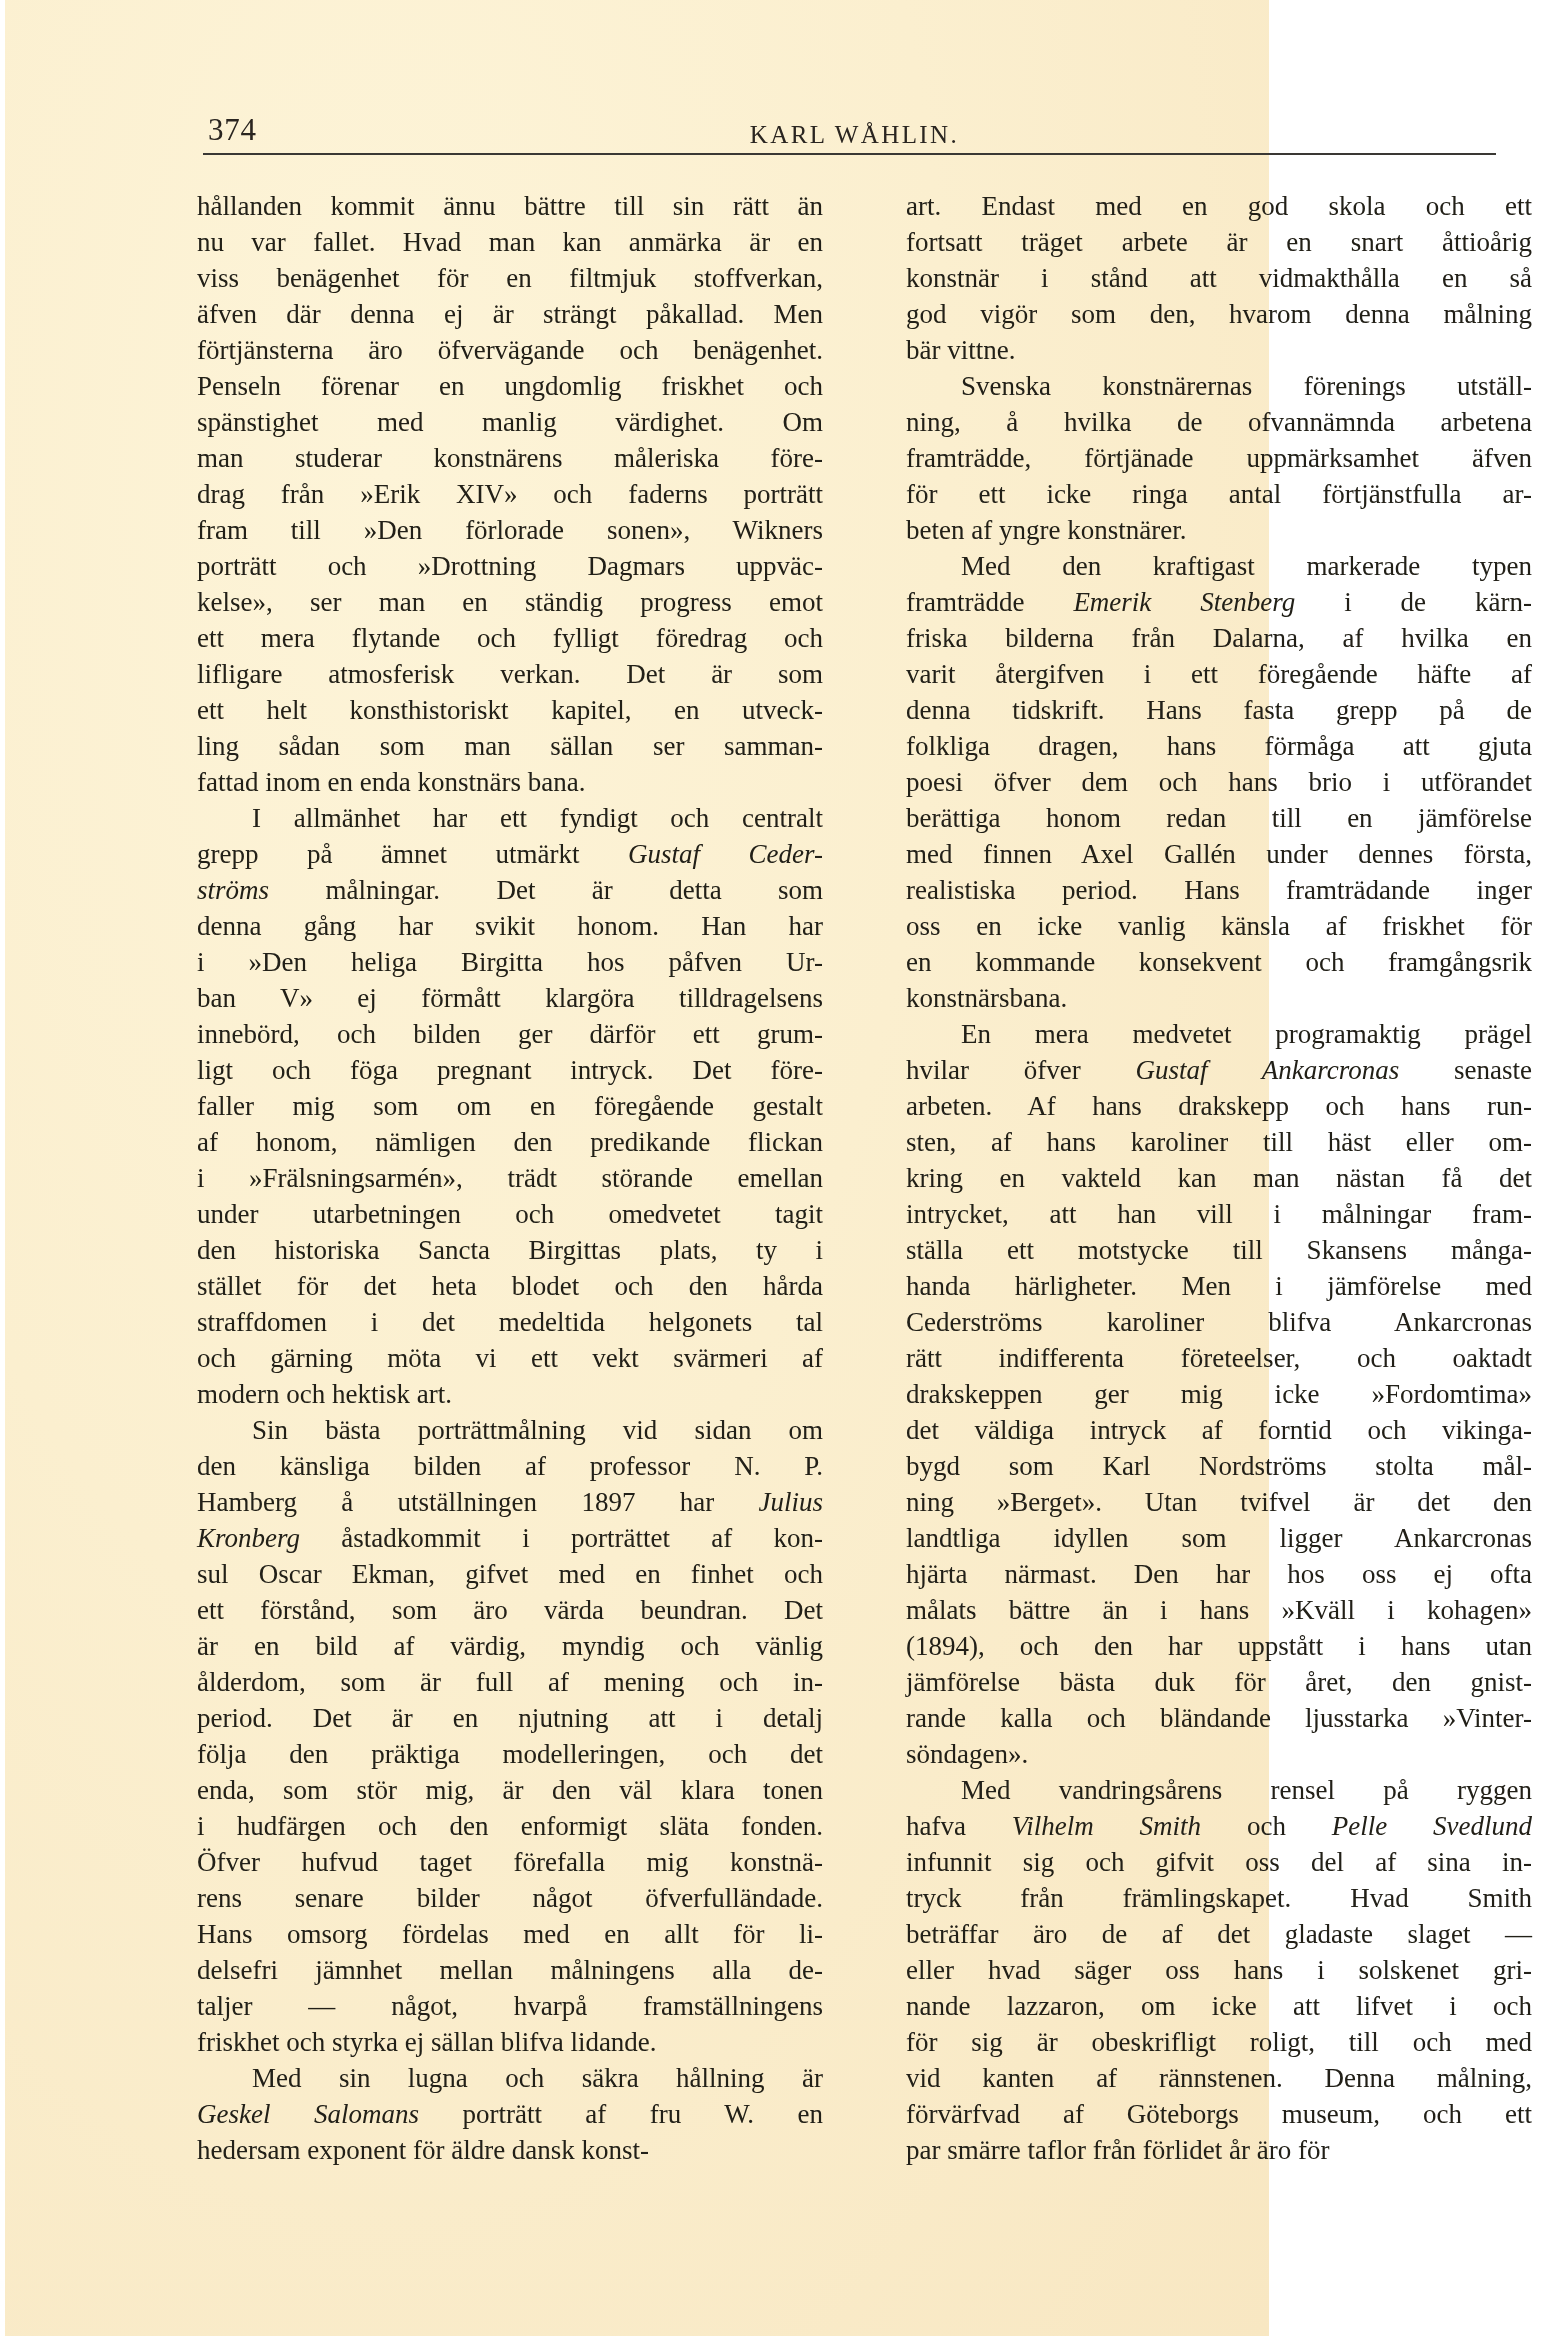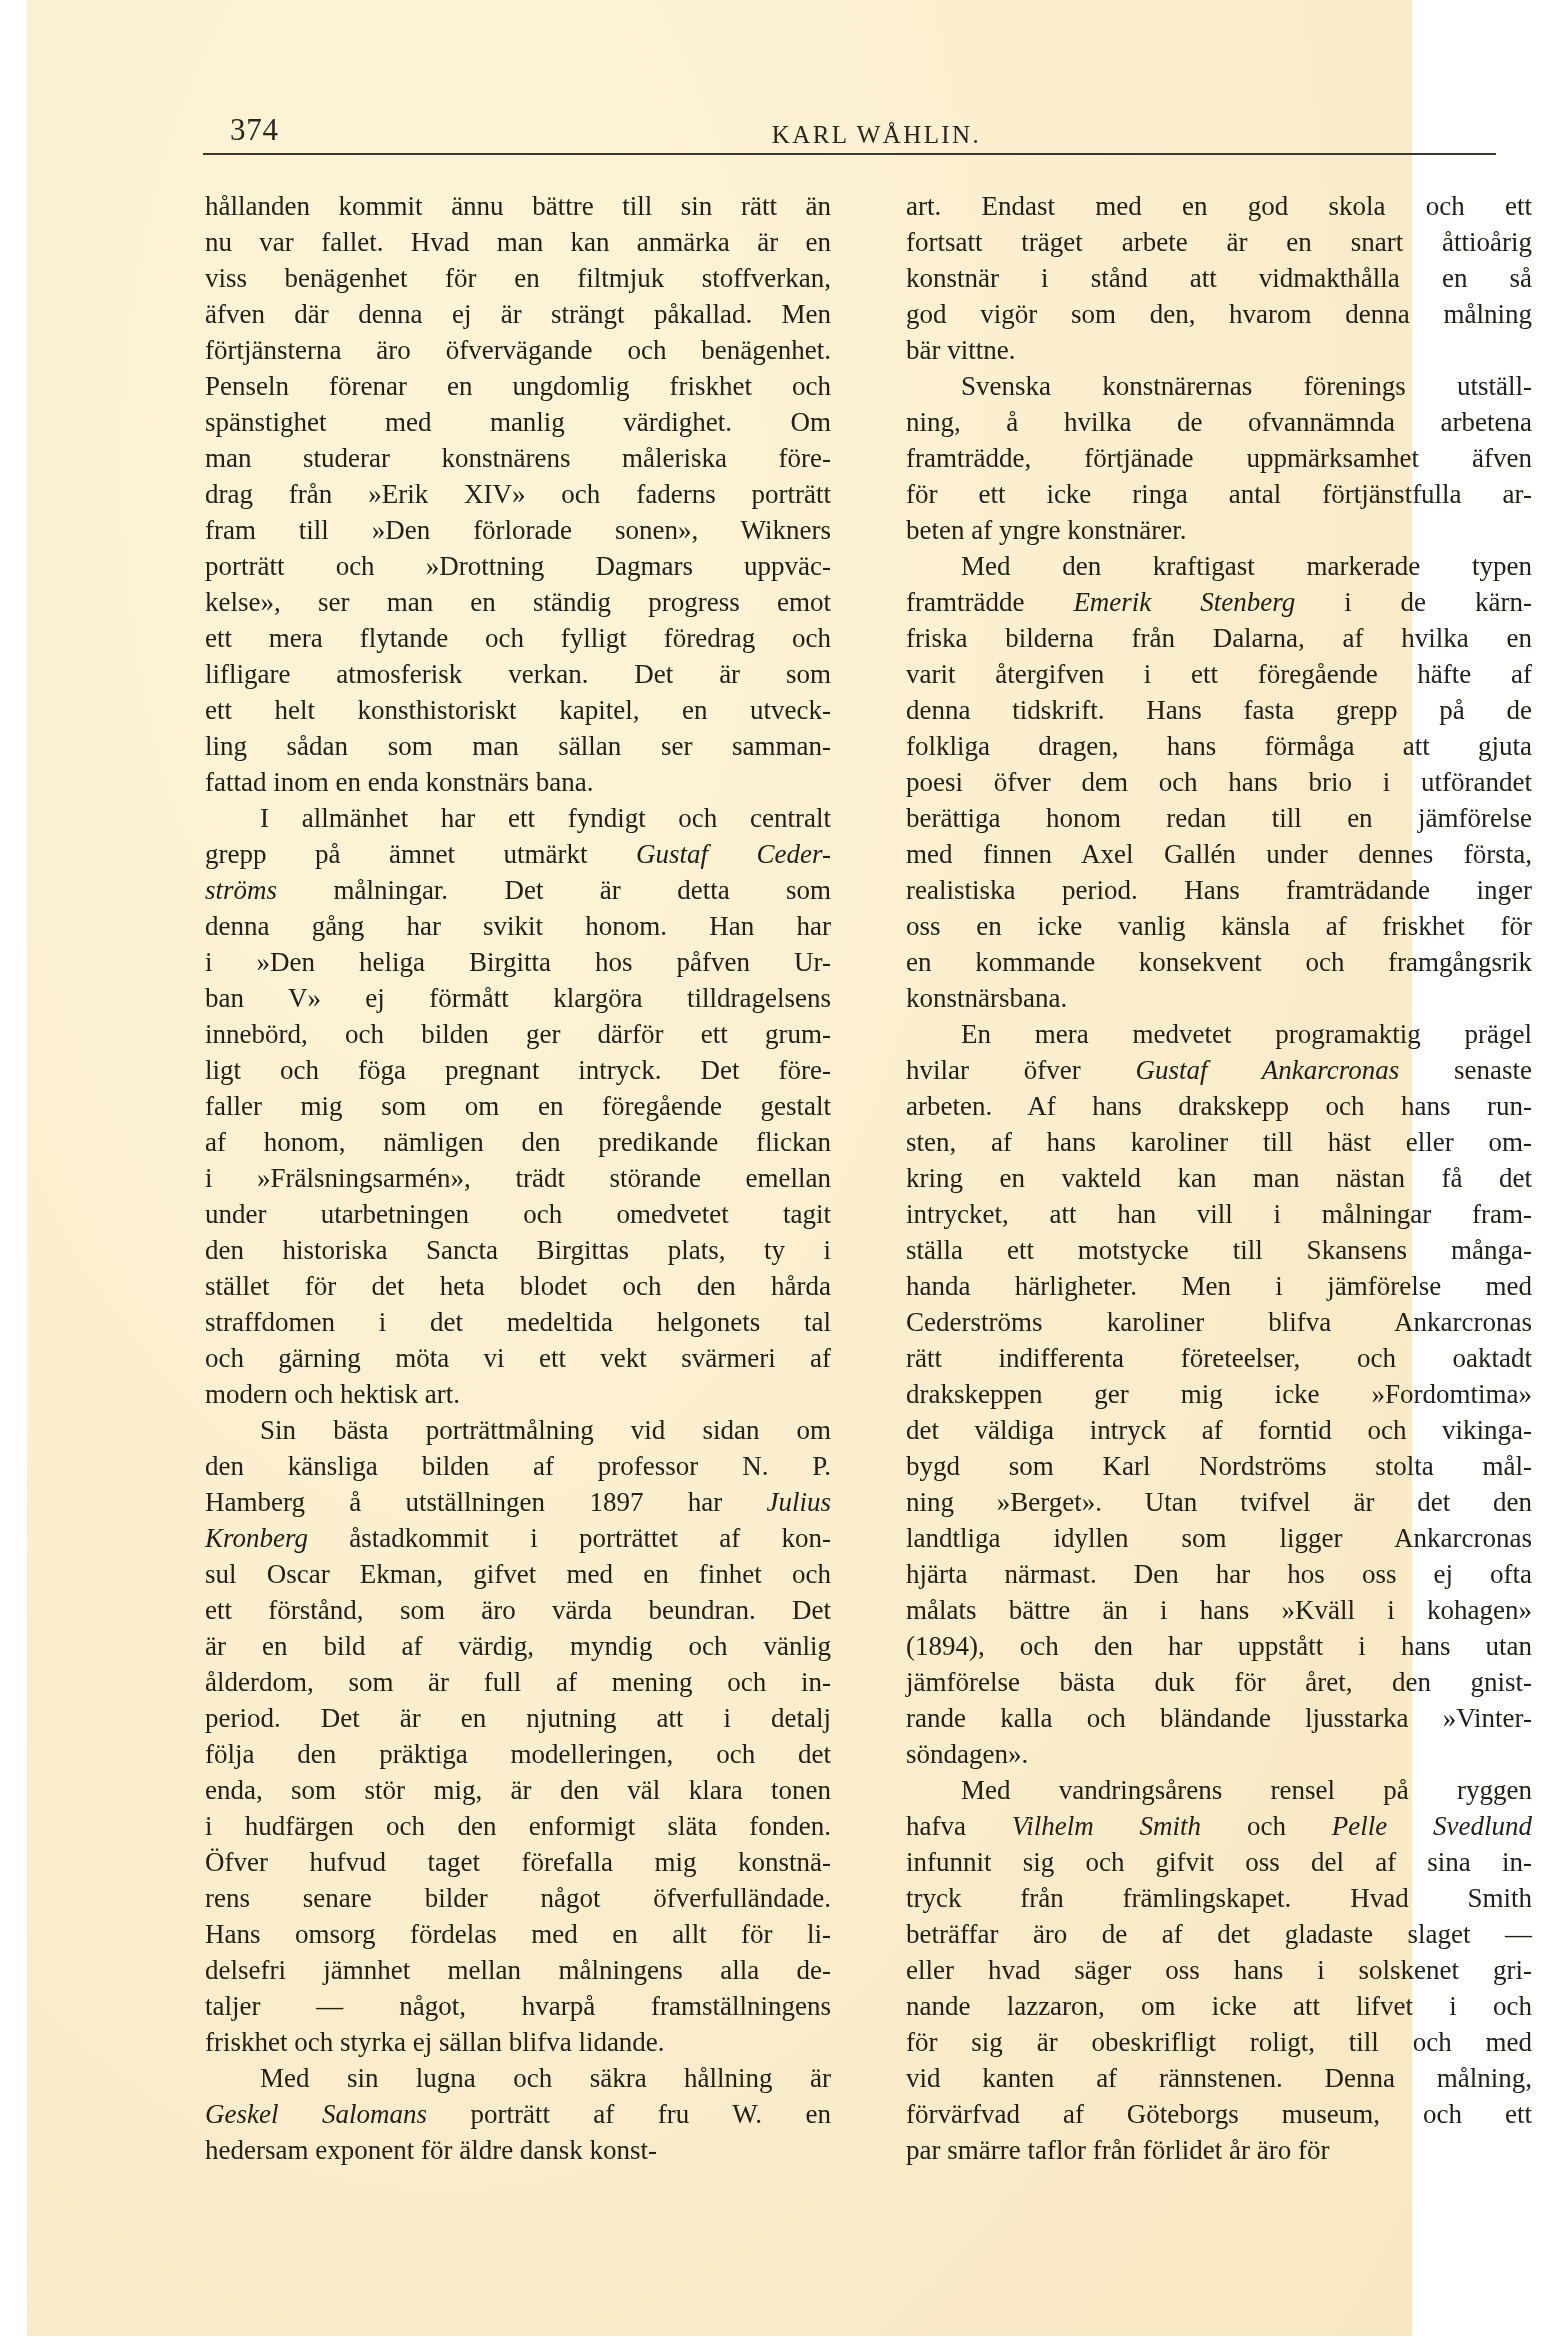--- a/index.html
+++ b/index.html
@@ -1,37 +1,37 @@
 <!DOCTYPE html>
 <html style="font-size:13px"><head>
 <meta charset="utf-8">
 <style>
   html, body { margin: 0; padding: 0; background: #ffffff; }
   body { width: 1568px; height: 2342px; position: relative; overflow: hidden; }
   .paper {
-    position: absolute; left: 27px; top: 0; width: 1385px; height: 2336px;
+    position: absolute; left: 5px; top: 0; width: 1264px; height: 2336px;
     background: radial-gradient(ellipse at 30% 20%, #fdf4d8 0%, #fbefcf 45%, #f8e7c2 100%);
   }
   .header {
     position: absolute; left: 203px; top: 110px; width: 1293px; height: 41px;
     font-family: "Liberation Serif", "DejaVu Serif", serif; color: #2a2520;
   }
   .page-number { position: absolute; left: 0; top: 1.6px; font-size: 31px; letter-spacing: 0.8px; }
   .running-head {
     position: absolute; left: 0; width: 100%; top: 11.3px; text-align: center;
     font-size: 25px; letter-spacing: 2.4px;
   }
   .rule { position: absolute; left: 203px; top: 153px; width: 1293px; height: 2.4px; background: #3a3834; }
   .column {
     position: absolute; top: 188px; width: 626px;
     font-family: "Liberation Serif", "DejaVu Serif", serif;
     font-size: 27px; line-height: 36px; color: #222018;
     text-align: justify; hyphens: manual;
   }
-  .col-left { left: 205px; font-family: Liberation Serif, serif; }
+  .col-left { left: 197px; font-family: Liberation Serif, serif; }
   .col-right { left: 906px; }
   .column p { margin: 0; text-indent: 0; }
   .line { display: block; text-align: justify; text-align-last: justify; white-space: nowrap; }
   .line.last { text-align-last: left; }
   em { font-style: italic; }
 </style>
 </head>
 <body>
 
 <div class="paper">

